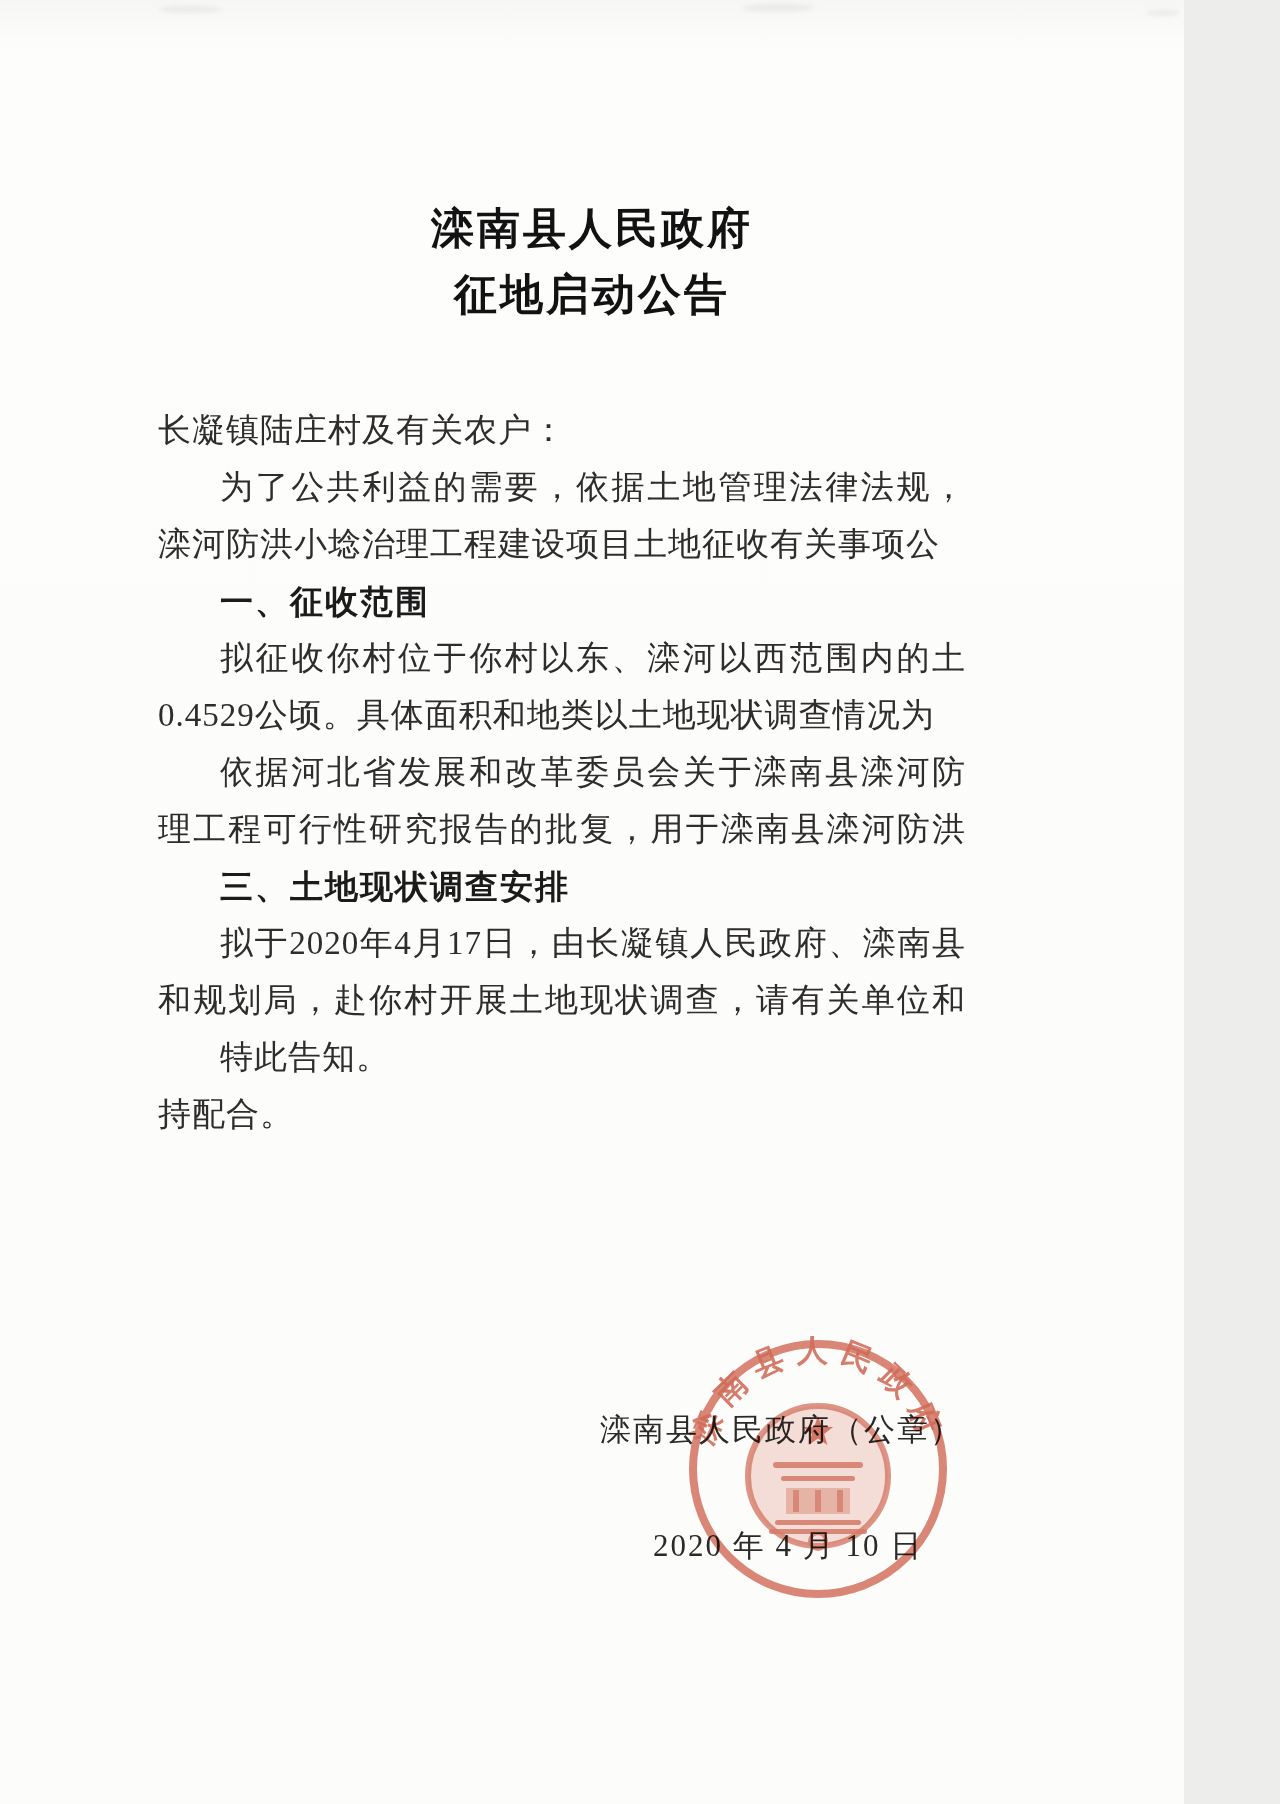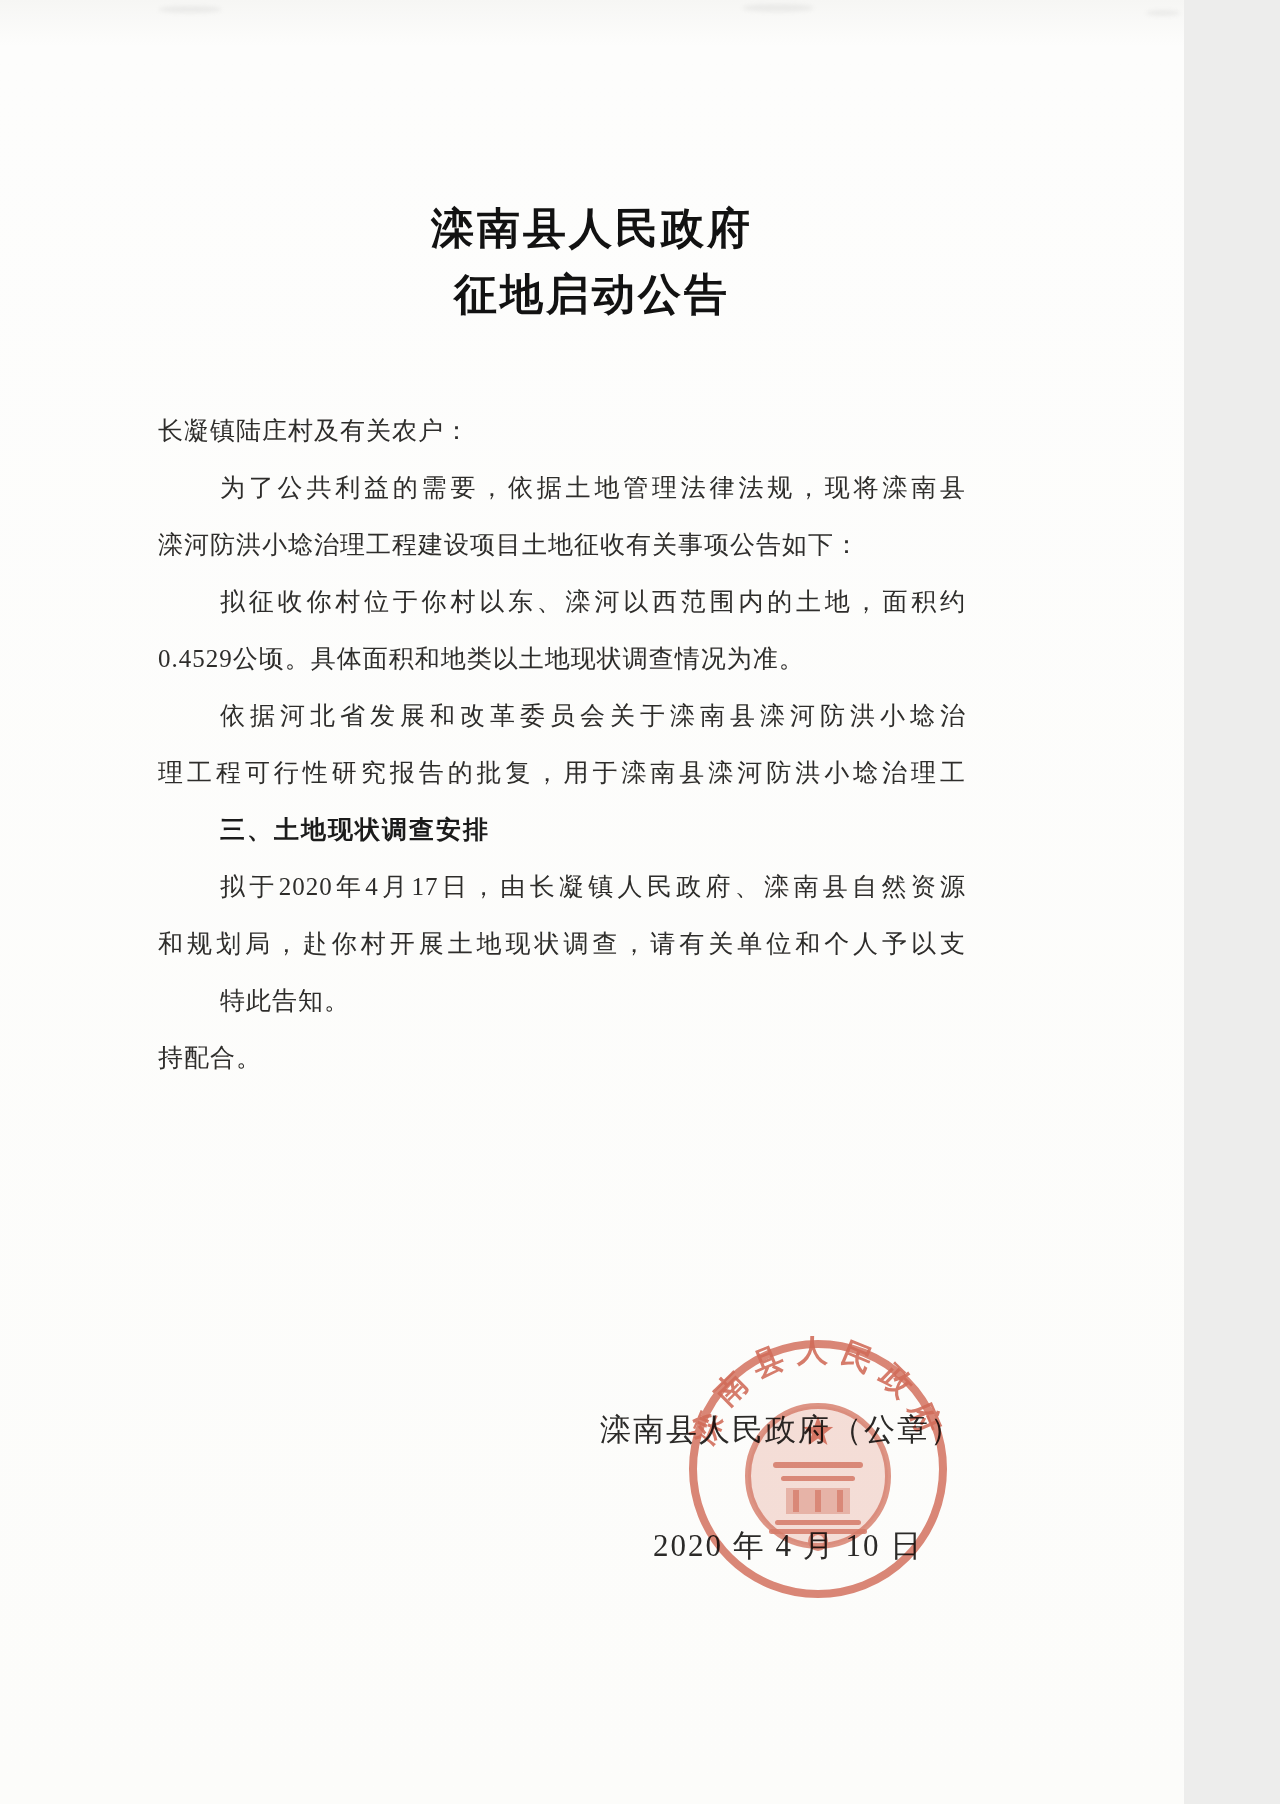--- a/index.html
+++ b/index.html
@@ -17,21 +17,21 @@
   .smudge.s1{left:158px;top:6px;width:64px;height:7px;}
   .smudge.s2{left:742px;top:4px;width:72px;height:8px;}
   .smudge.s3{left:1146px;top:10px;width:34px;height:6px;}
 
   .title-block{position:absolute;left:0;top:196px;width:1184px;text-align:center;}
   .title-line{
     font-size:43px;line-height:66px;font-weight:bold;letter-spacing:3px;
     color:#121212;font-family:"Liberation Serif","DejaVu Serif",serif;
   }
 
-  .doc-body{position:absolute;left:158px;top:402px;width:808px;font-size:25px;letter-spacing:1px;}
+  .doc-body{position:absolute;left:158px;top:402px;width:808px;font-size:33px;letter-spacing:1px;}
   .line{height:57px;line-height:57px;overflow:hidden;}
   .indent{text-indent:62px;}
   .justify{text-align:justify;text-align-last:justify;}
   .heading{
     font-weight:bold;color:#1b1b1b;padding-left:62px;letter-spacing:2px;
     font-family:"Liberation Sans","DejaVu Sans",sans-serif;
   }
 
   .contact-row{position:absolute;left:158px;top:1284px;width:960px;height:57px;font-size:31px;line-height:57px;}
   .contact-person{position:absolute;left:74px;top:0;letter-spacing:2px;}
@@ -56,20 +56,21 @@
 
   <div class="title-block">
     <div class="title-line">滦南县人民政府</div>
     <div class="title-line">征地启动公告</div>
   </div>
 
   <div class="doc-body">
     <div class="line">长凝镇陆庄村及有关农户：</div>
     <div class="line indent justify">为了公共利益的需要，依据土地管理法律法规，现将滦南县</div>
     <div class="line">滦河防洪小埝治理工程建设项目土地征收有关事项公告如下：</div>
+    <div class="line heading">一、征收范围</div>
     <div class="line indent justify">拟征收你村位于你村以东、滦河以西范围内的土地，面积约</div>
     <div class="line">0.4529公顷。具体面积和地类以土地现状调查情况为准。</div>
     <div class="line indent justify">依据河北省发展和改革委员会关于滦南县滦河防洪小埝治</div>
     <div class="line justify">理工程可行性研究报告的批复，用于滦南县滦河防洪小埝治理工</div>
     <div class="line heading">三、土地现状调查安排</div>
     <div class="line indent justify">拟于2020年4月17日，由长凝镇人民政府、滦南县自然资源</div>
     <div class="line justify">和规划局，赴你村开展土地现状调查，请有关单位和个人予以支</div>
     <div class="line indent">特此告知。</div>
     <div class="line">持配合。</div>
   </div>

